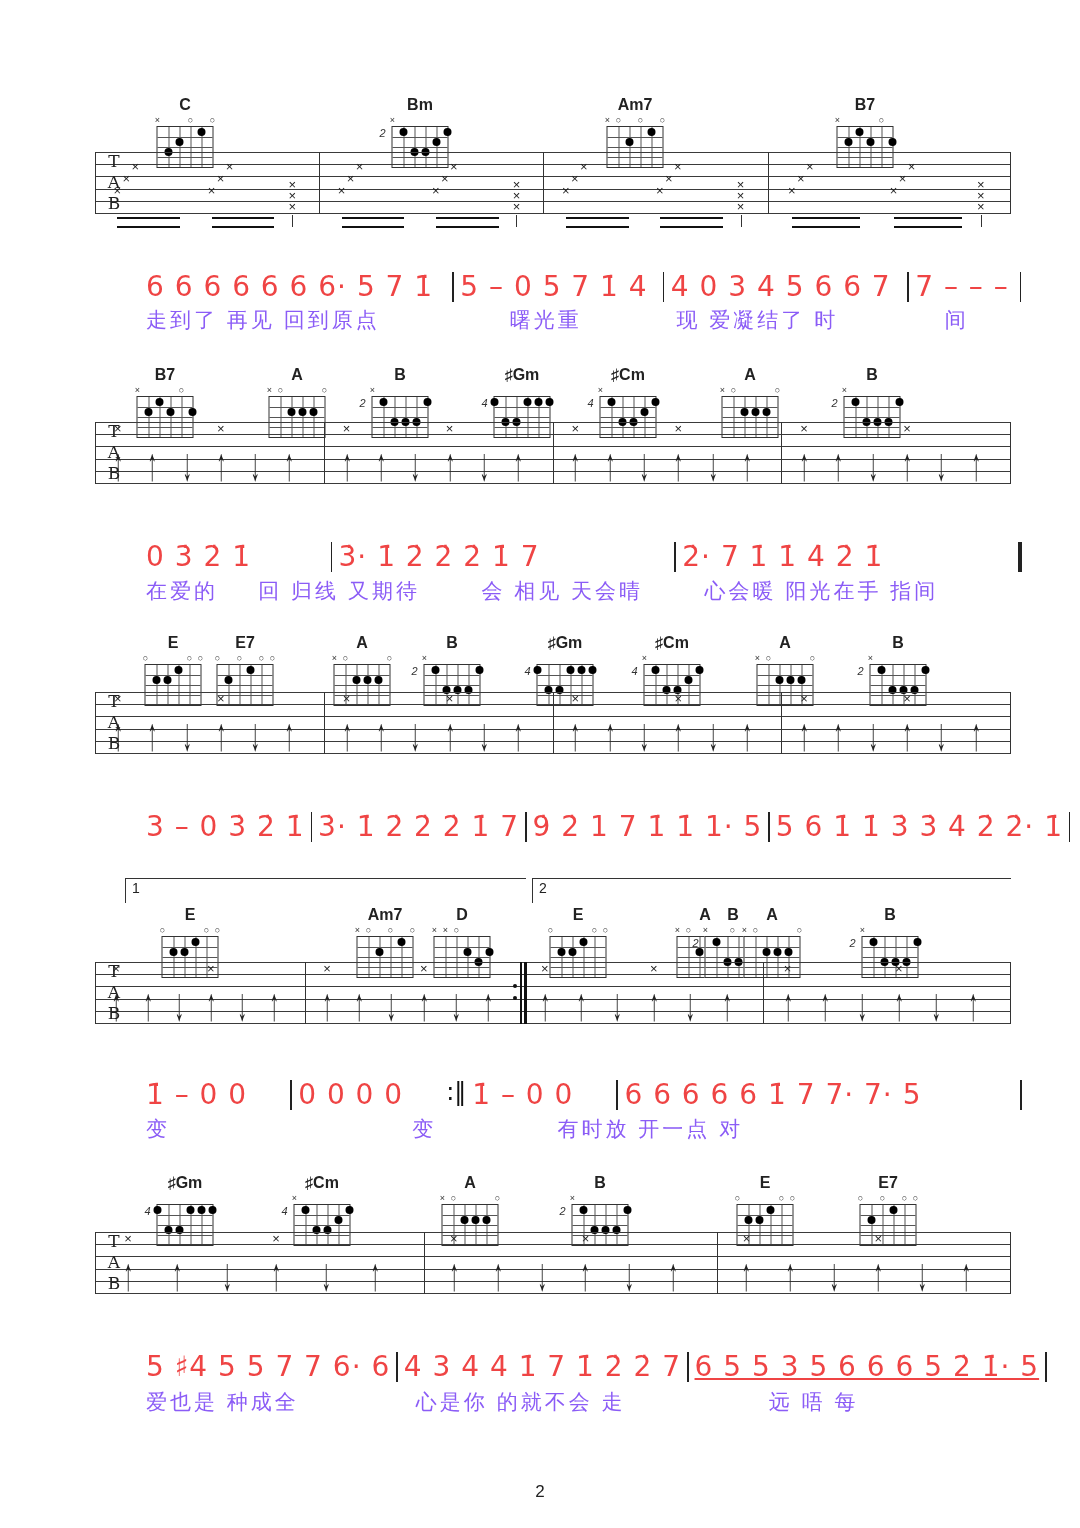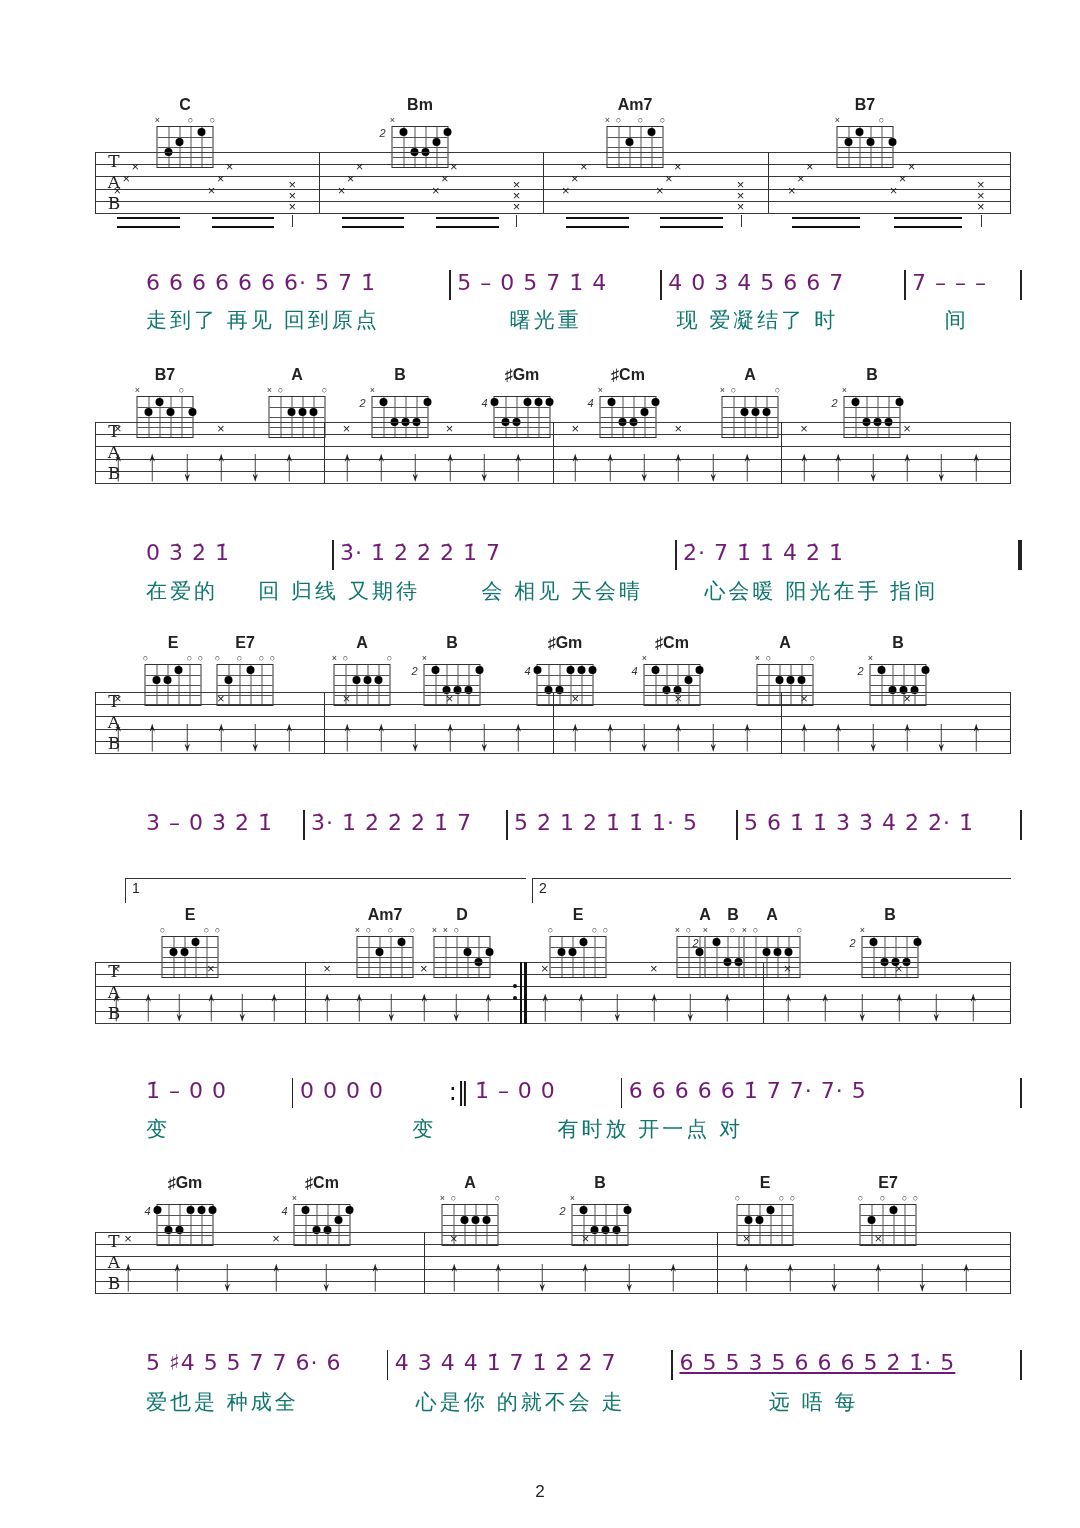--- a/index.html
+++ b/index.html
@@ -31,27 +31,27 @@
   .tick{position:absolute;width:1px;height:12px;background:#333;bottom:-13px;}
   .repeat-bar{position:absolute;top:0;bottom:0;width:7px;}
   .repeat-bar .thin{position:absolute;left:0;top:0;bottom:0;width:1.5px;background:#111;}
   .repeat-bar .thick{position:absolute;left:4px;top:0;bottom:0;width:3px;background:#111;}
   .repeat-bar .rdot{position:absolute;left:-7px;width:4px;height:4px;border-radius:50%;background:#111;}
   
   .ending{position:absolute;height:24px;border-top:1.5px solid #333;border-left:1.5px solid #333;}
   .ending-num{position:absolute;left:6px;top:1px;font-size:14px;color:#222;}
   
   .notation-line{position:absolute;display:flex;align-items:flex-start;}
-  .measure{font-size:22px;letter-spacing:1px;white-space:nowrap;color:#701a75;
+  .measure{font-size:28px;letter-spacing:1px;white-space:nowrap;color:#ef4444;
     font-family:"DejaVu Sans", sans-serif;text-align:left;padding:0 6px;}
   .bar{width:2px;align-self:stretch;display:flex;align-items:center;}
   .bar::before{content:"";display:block;width:1.5px;height:30px;background:#222;}
   .rep-glyph{font-size:24px;color:#111;font-family:"DejaVu Sans", sans-serif;white-space:nowrap;}
   .lyrics-line{position:absolute;display:flex;}
-  .lyric{font-size:21px;letter-spacing:3px;color:#0f766e;white-space:nowrap;padding:0 6px;}
+  .lyric{font-size:21px;letter-spacing:3px;color:#8b5cf6;white-space:nowrap;padding:0 6px;}
   .page-number{position:absolute;left:0;right:0;text-align:center;font-size:17px;color:#222;}
 </style>
 </head>
 <body>
 
 <div id="score">
     <div class="system">
       <div class="chord" style="left: 185px; top: 96px;">
         <div class="chord-name">C</div>
         <div class="cgrid">
@@ -578,21 +578,21 @@
         <div class="strum" style="left: 88.75%;">↑</div>
         <div class="xmark" style="left: 88.75%; top: 6px;">×</div>
         <div class="strum" style="left: 92.5%;">↓</div>
         <div class="strum" style="left: 96.25%;">↑</div>
       </div>
       <div class="notation-line" style="left: 140px; width: 882px; top: 810px;">
         <div class="measure" style="flex-grow: 6;">3 – 0 3̇ 2̇ 1̇</div>
         <div class="bar"></div>
         <div class="measure" style="flex-grow: 7;">3̇· 1̇ 2̇ 2̇ 2̇ 1̇ 7</div>
         <div class="bar"></div>
-        <div class="measure" style="flex-grow: 8;">5̇ 2̇ 1 2 1̇ 1̇ 1· 5</div>
+        <div class="measure" style="flex-grow: 8;">9̇ 2̇ 1 7 1̇ 1̇ 1· 5</div>
         <div class="bar"></div>
         <div class="measure" style="flex-grow: 10;">5 6 1̇ 1̇ 3̇ 3̇ 4̇ 2̇ 2̇· 1̇</div>
         <div class="bar"></div>
       </div>
     </div>
     <div class="system">
       <div class="ending" style="left: 125px; top: 878px; width: 400px;">
         <div class="ending-num">1</div>
       </div>
       <div class="ending" style="left: 532px; top: 878px; width: 478px;">

